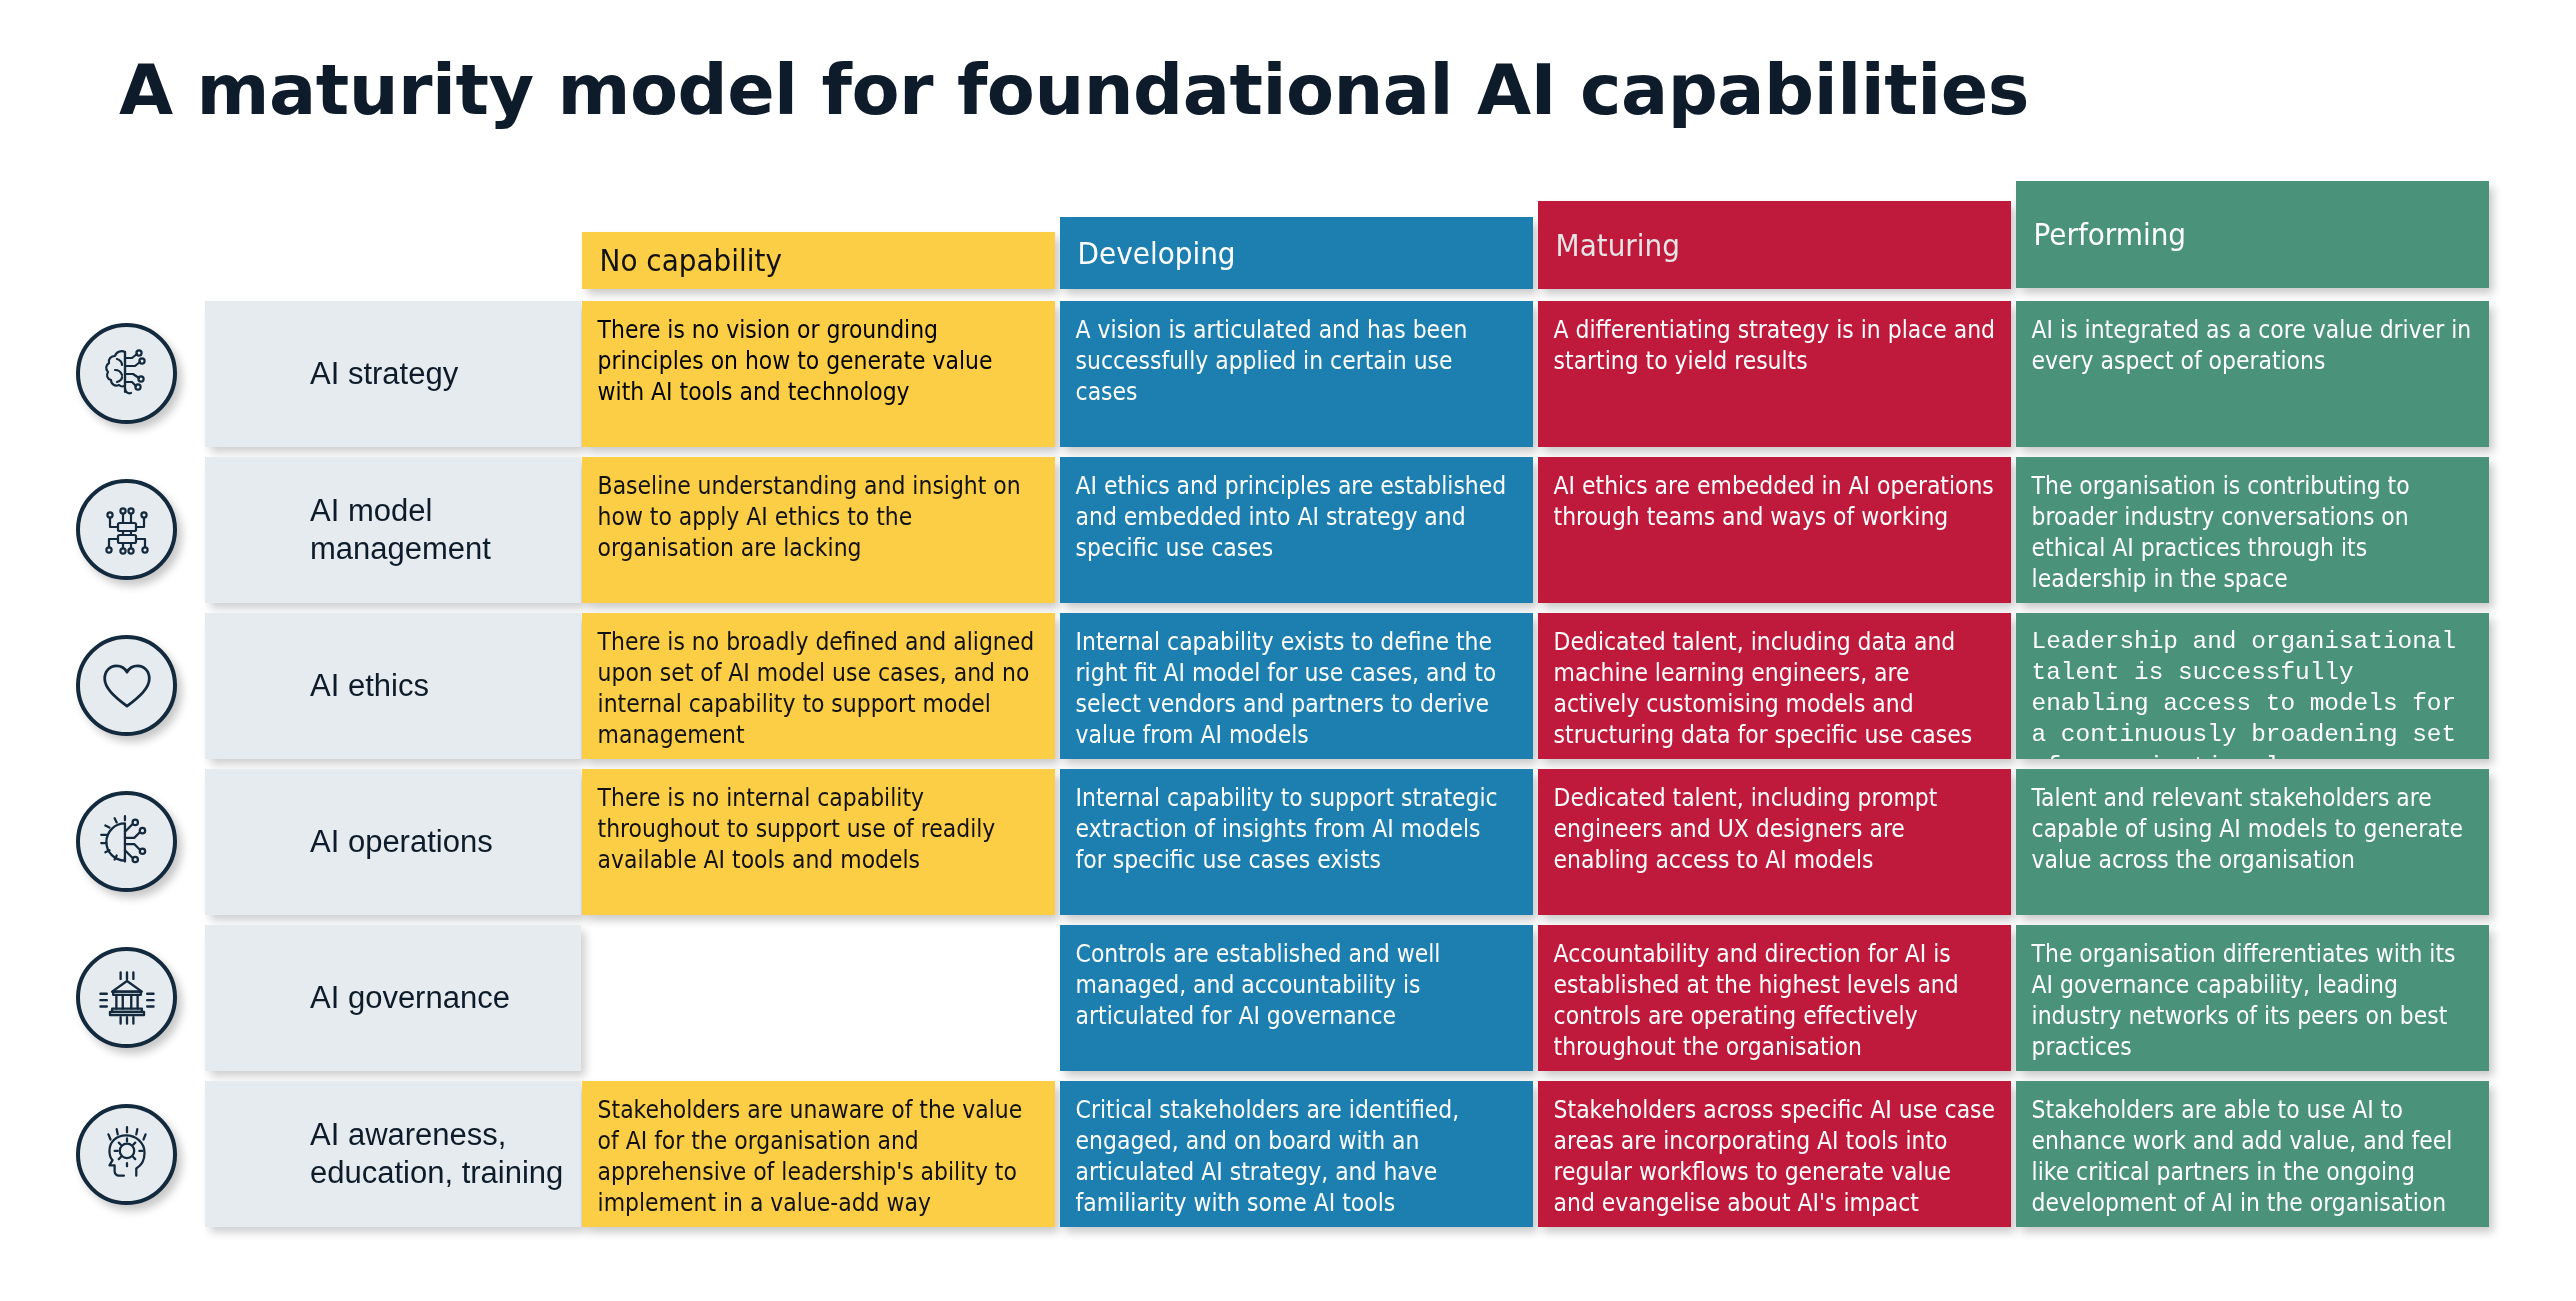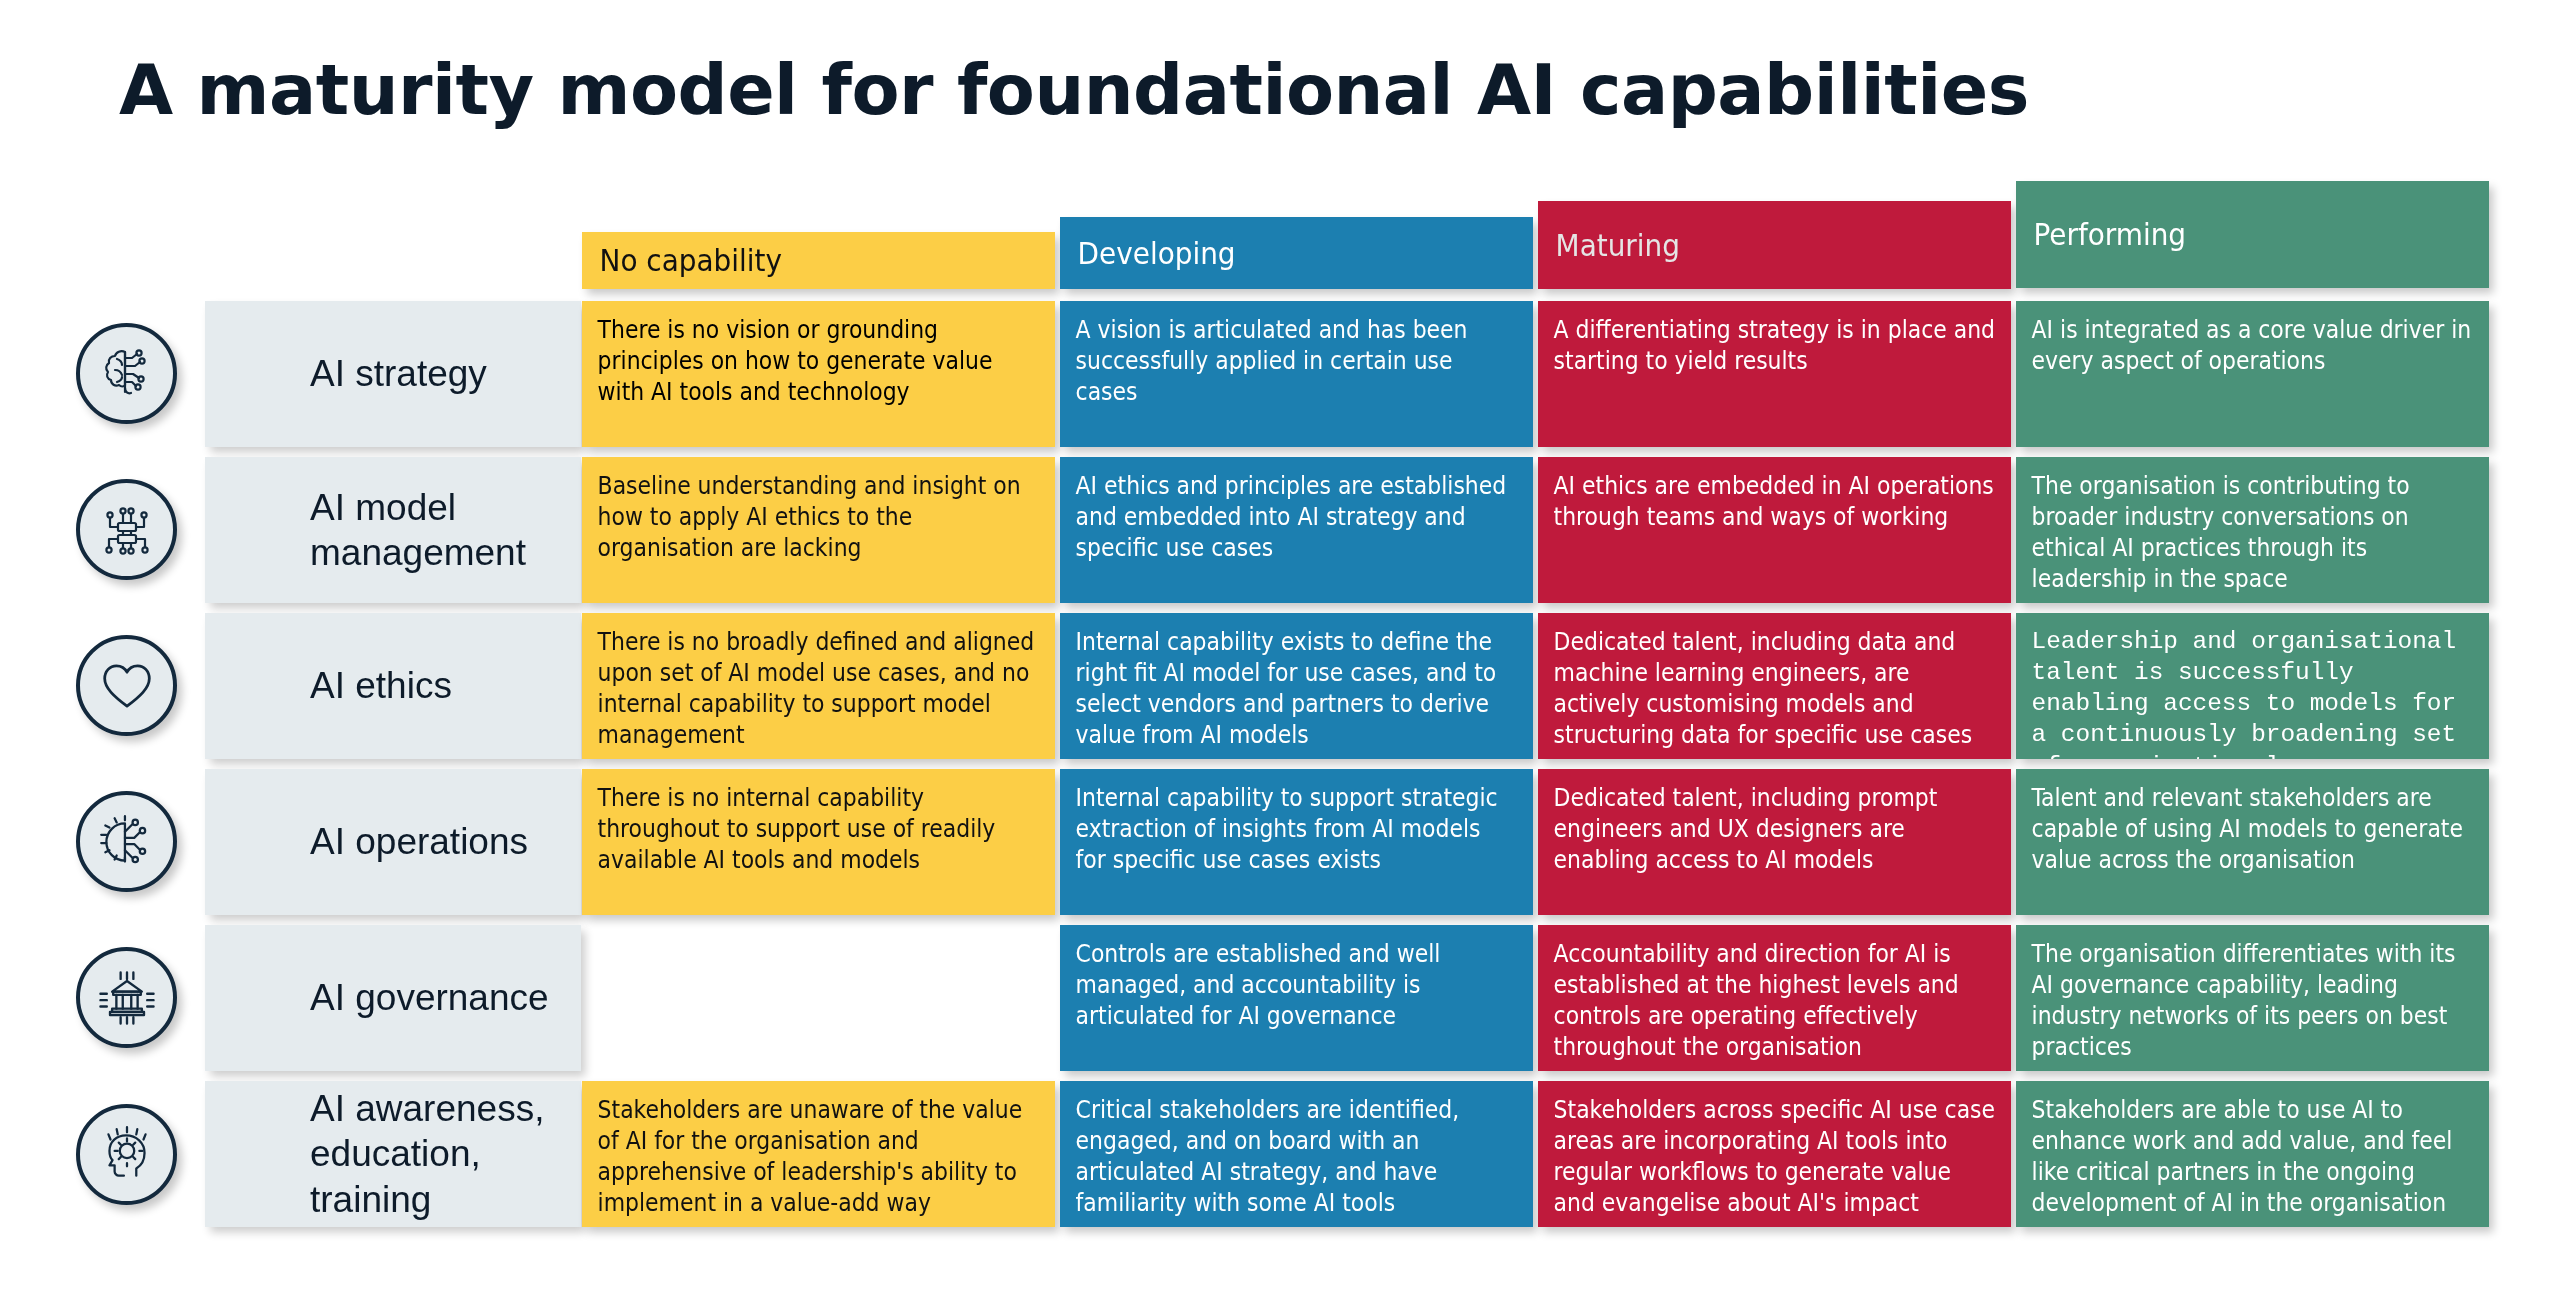--- a/index.html
+++ b/index.html
@@ -51,21 +51,21 @@
   }
 
   .rowlabel{
     position:absolute;
     box-sizing:border-box;
     background:#e5ebee;
     color:#0d1b2a;
     display:flex;
     align-items:center;
     padding-left:105px;
-    font-size:37px;
+    font-size:31px;
     line-height:1.22;
     box-shadow:4.9px 5.9px 8.8px rgba(0,0,0,0.20);
   }
 
   .iconwrap{
     position:absolute;
     width:101px;height:101px;
     border-radius:50%;
     background:#e5ebee;
     border:4.9px solid #13293d;

